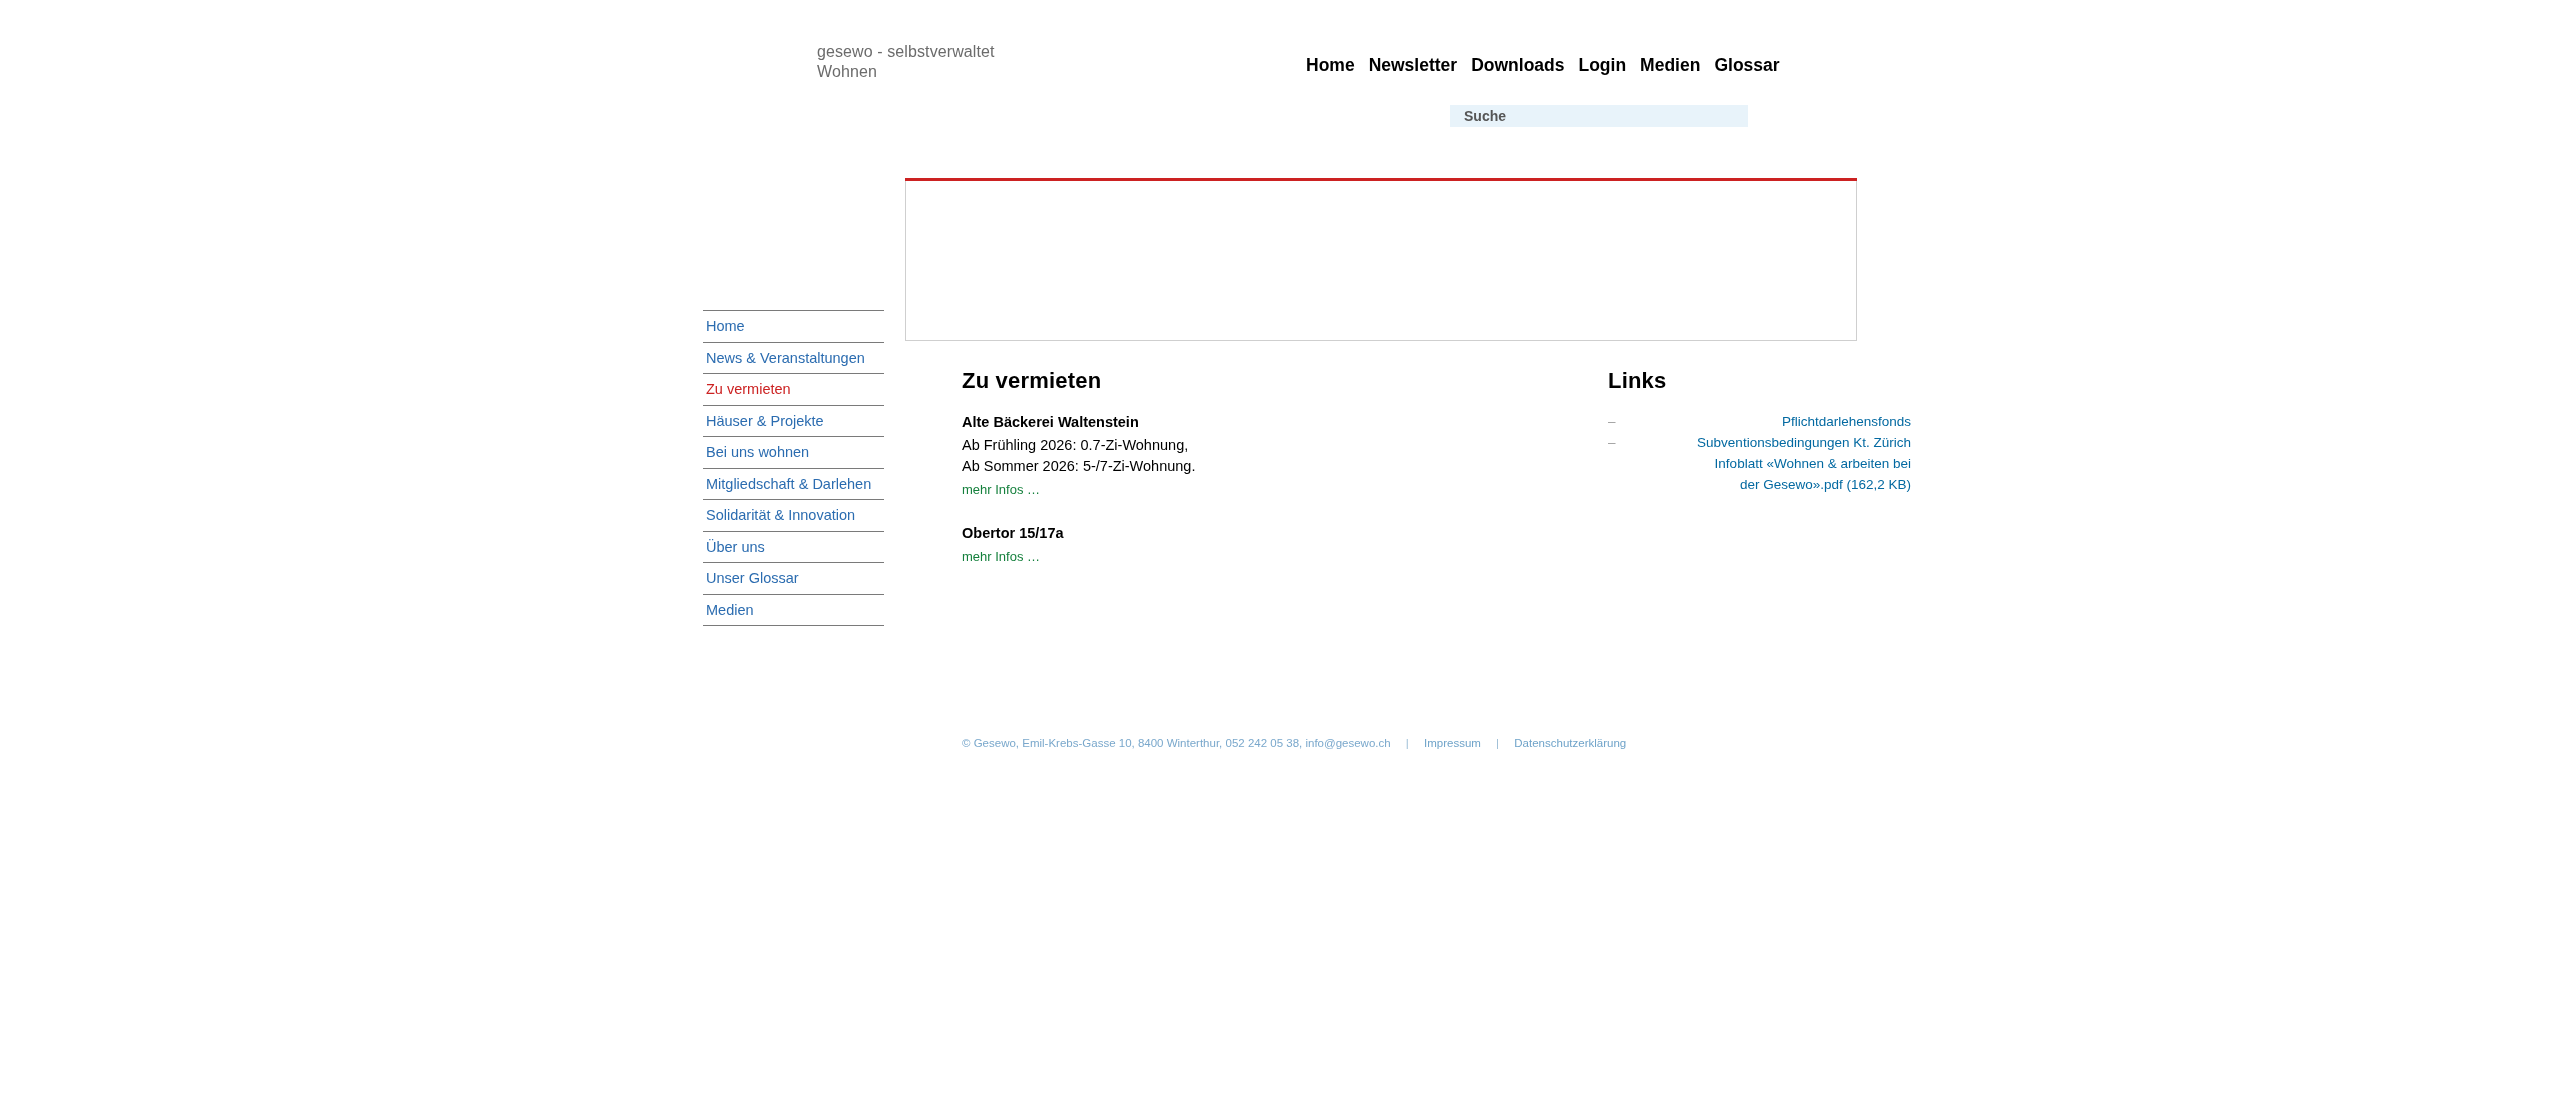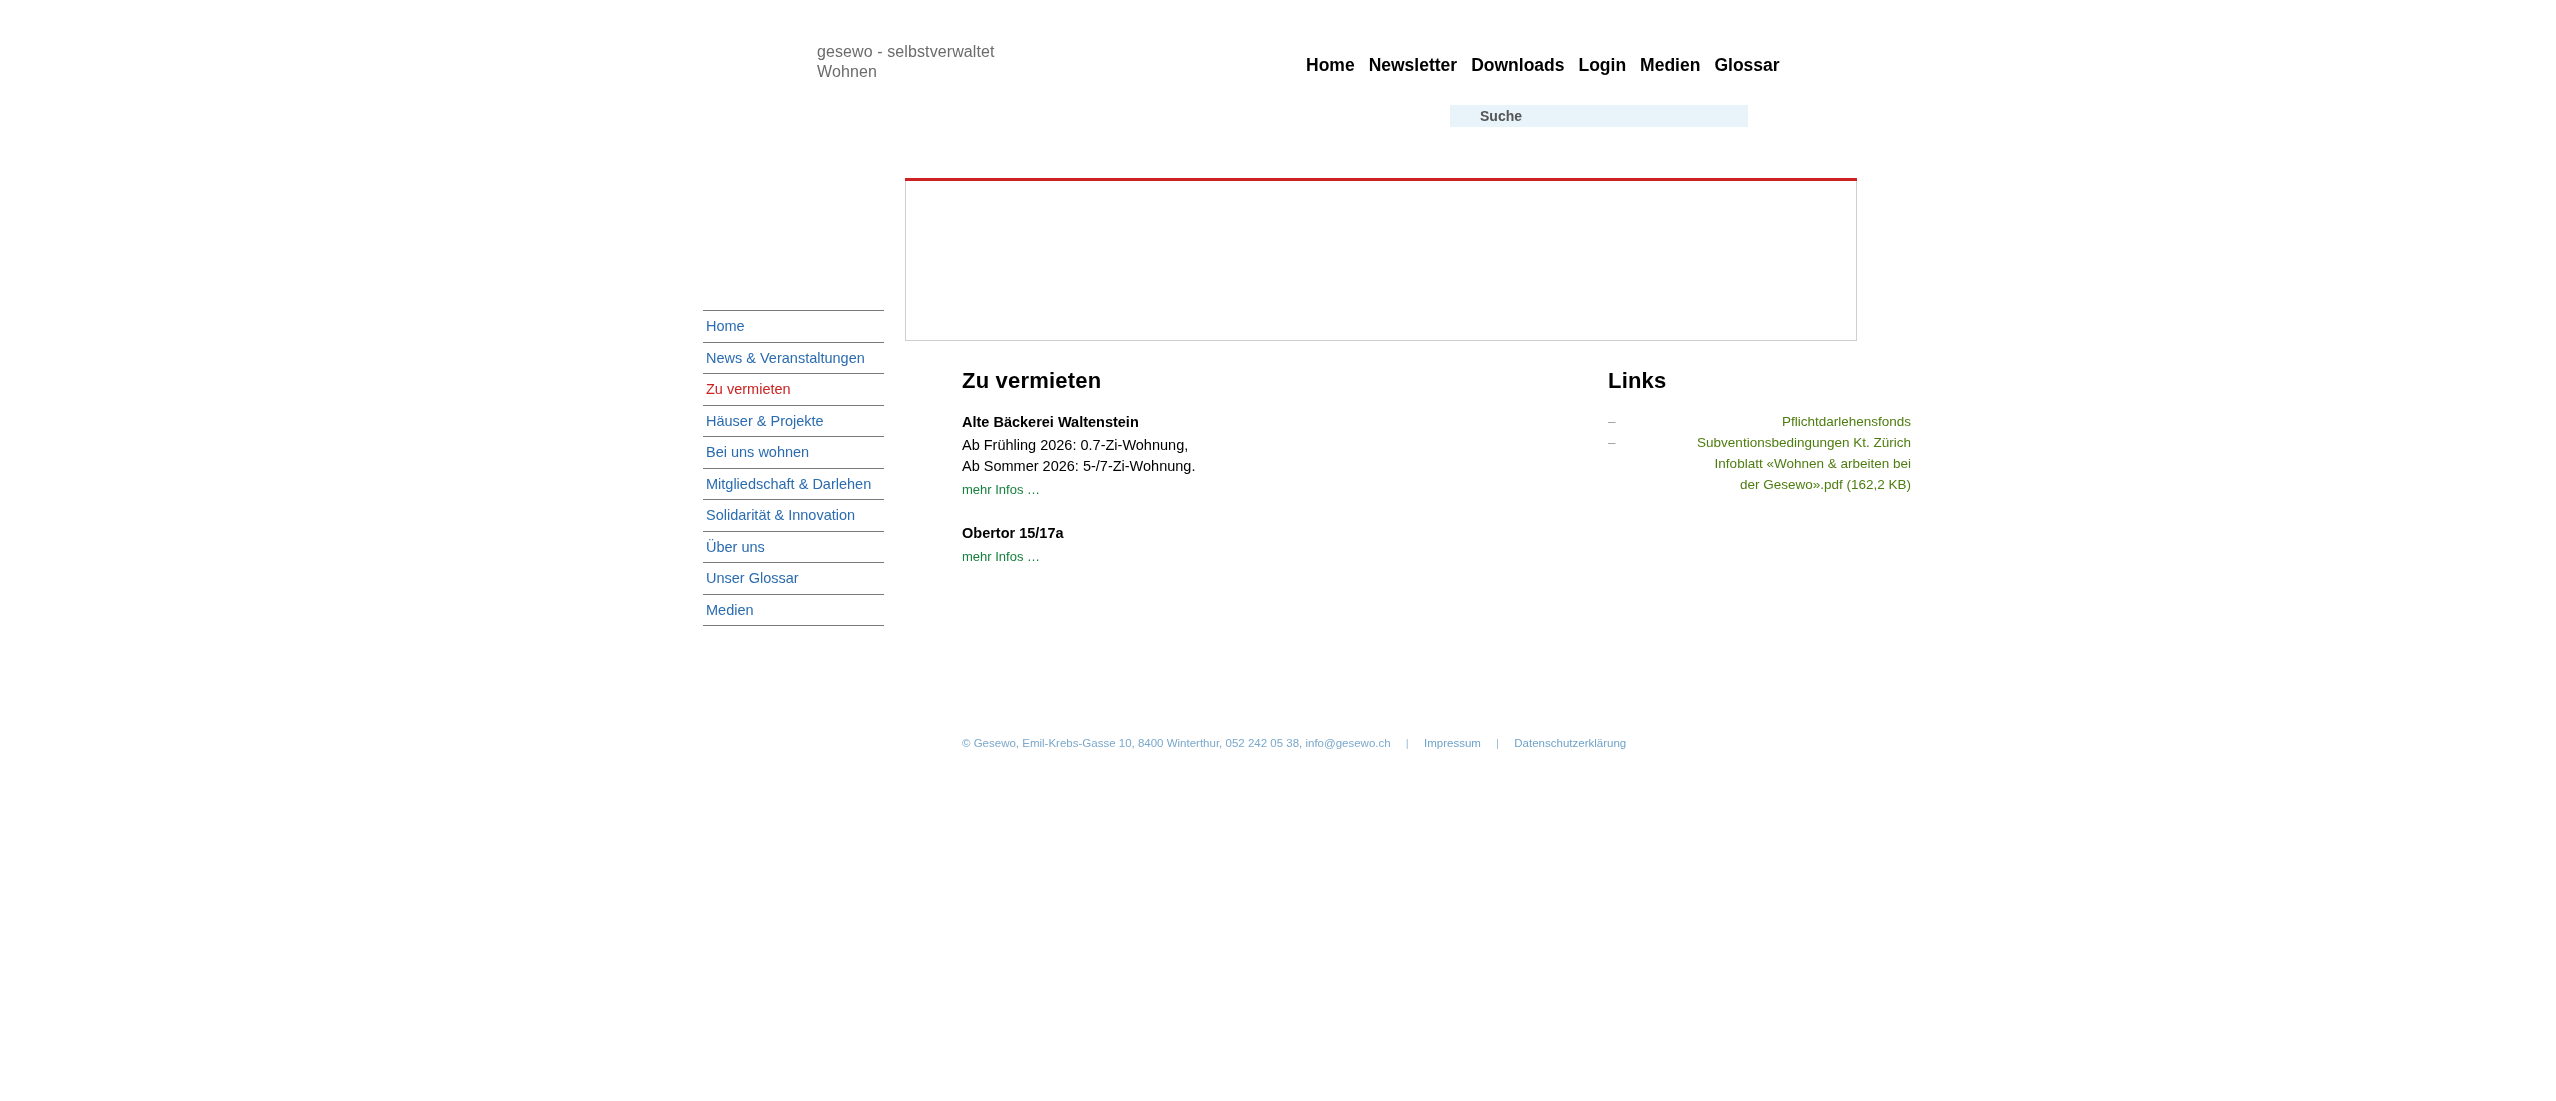--- a/index.html
+++ b/index.html
@@ -67,21 +67,21 @@
   .searchbox input {
     width: 100%;
     height: 100%;
     border: 0;
     outline: 0;
     background: transparent;
     font-family: "Liberation Sans", sans-serif;
     font-size: 14px;
     font-weight: bold;
     color: #555555;
-    padding-left: 30px;
+    padding-left: 14px;
     box-sizing: border-box;
   }
 
   
   .hero {
     position: absolute;
     left: 905px;
     top: 158px;
     width: 952px;
     height: 160px;
@@ -173,21 +173,21 @@
   .links-list .lrow {
     display: flex;
     margin-bottom: 0px;
   }
   .links-list .dash {
     width: 11px;
     flex: 0 0 11px;
     color: #9b9b9b;
   }
   .links-list .ltext a {
-    color: #4d7c0f;
+    color: #0369a1;
     text-decoration: none;
   }
   .links-list .ltext {
     text-align: right;
     width: 292px;
   }
 
   
   .footer {
     position: absolute;

